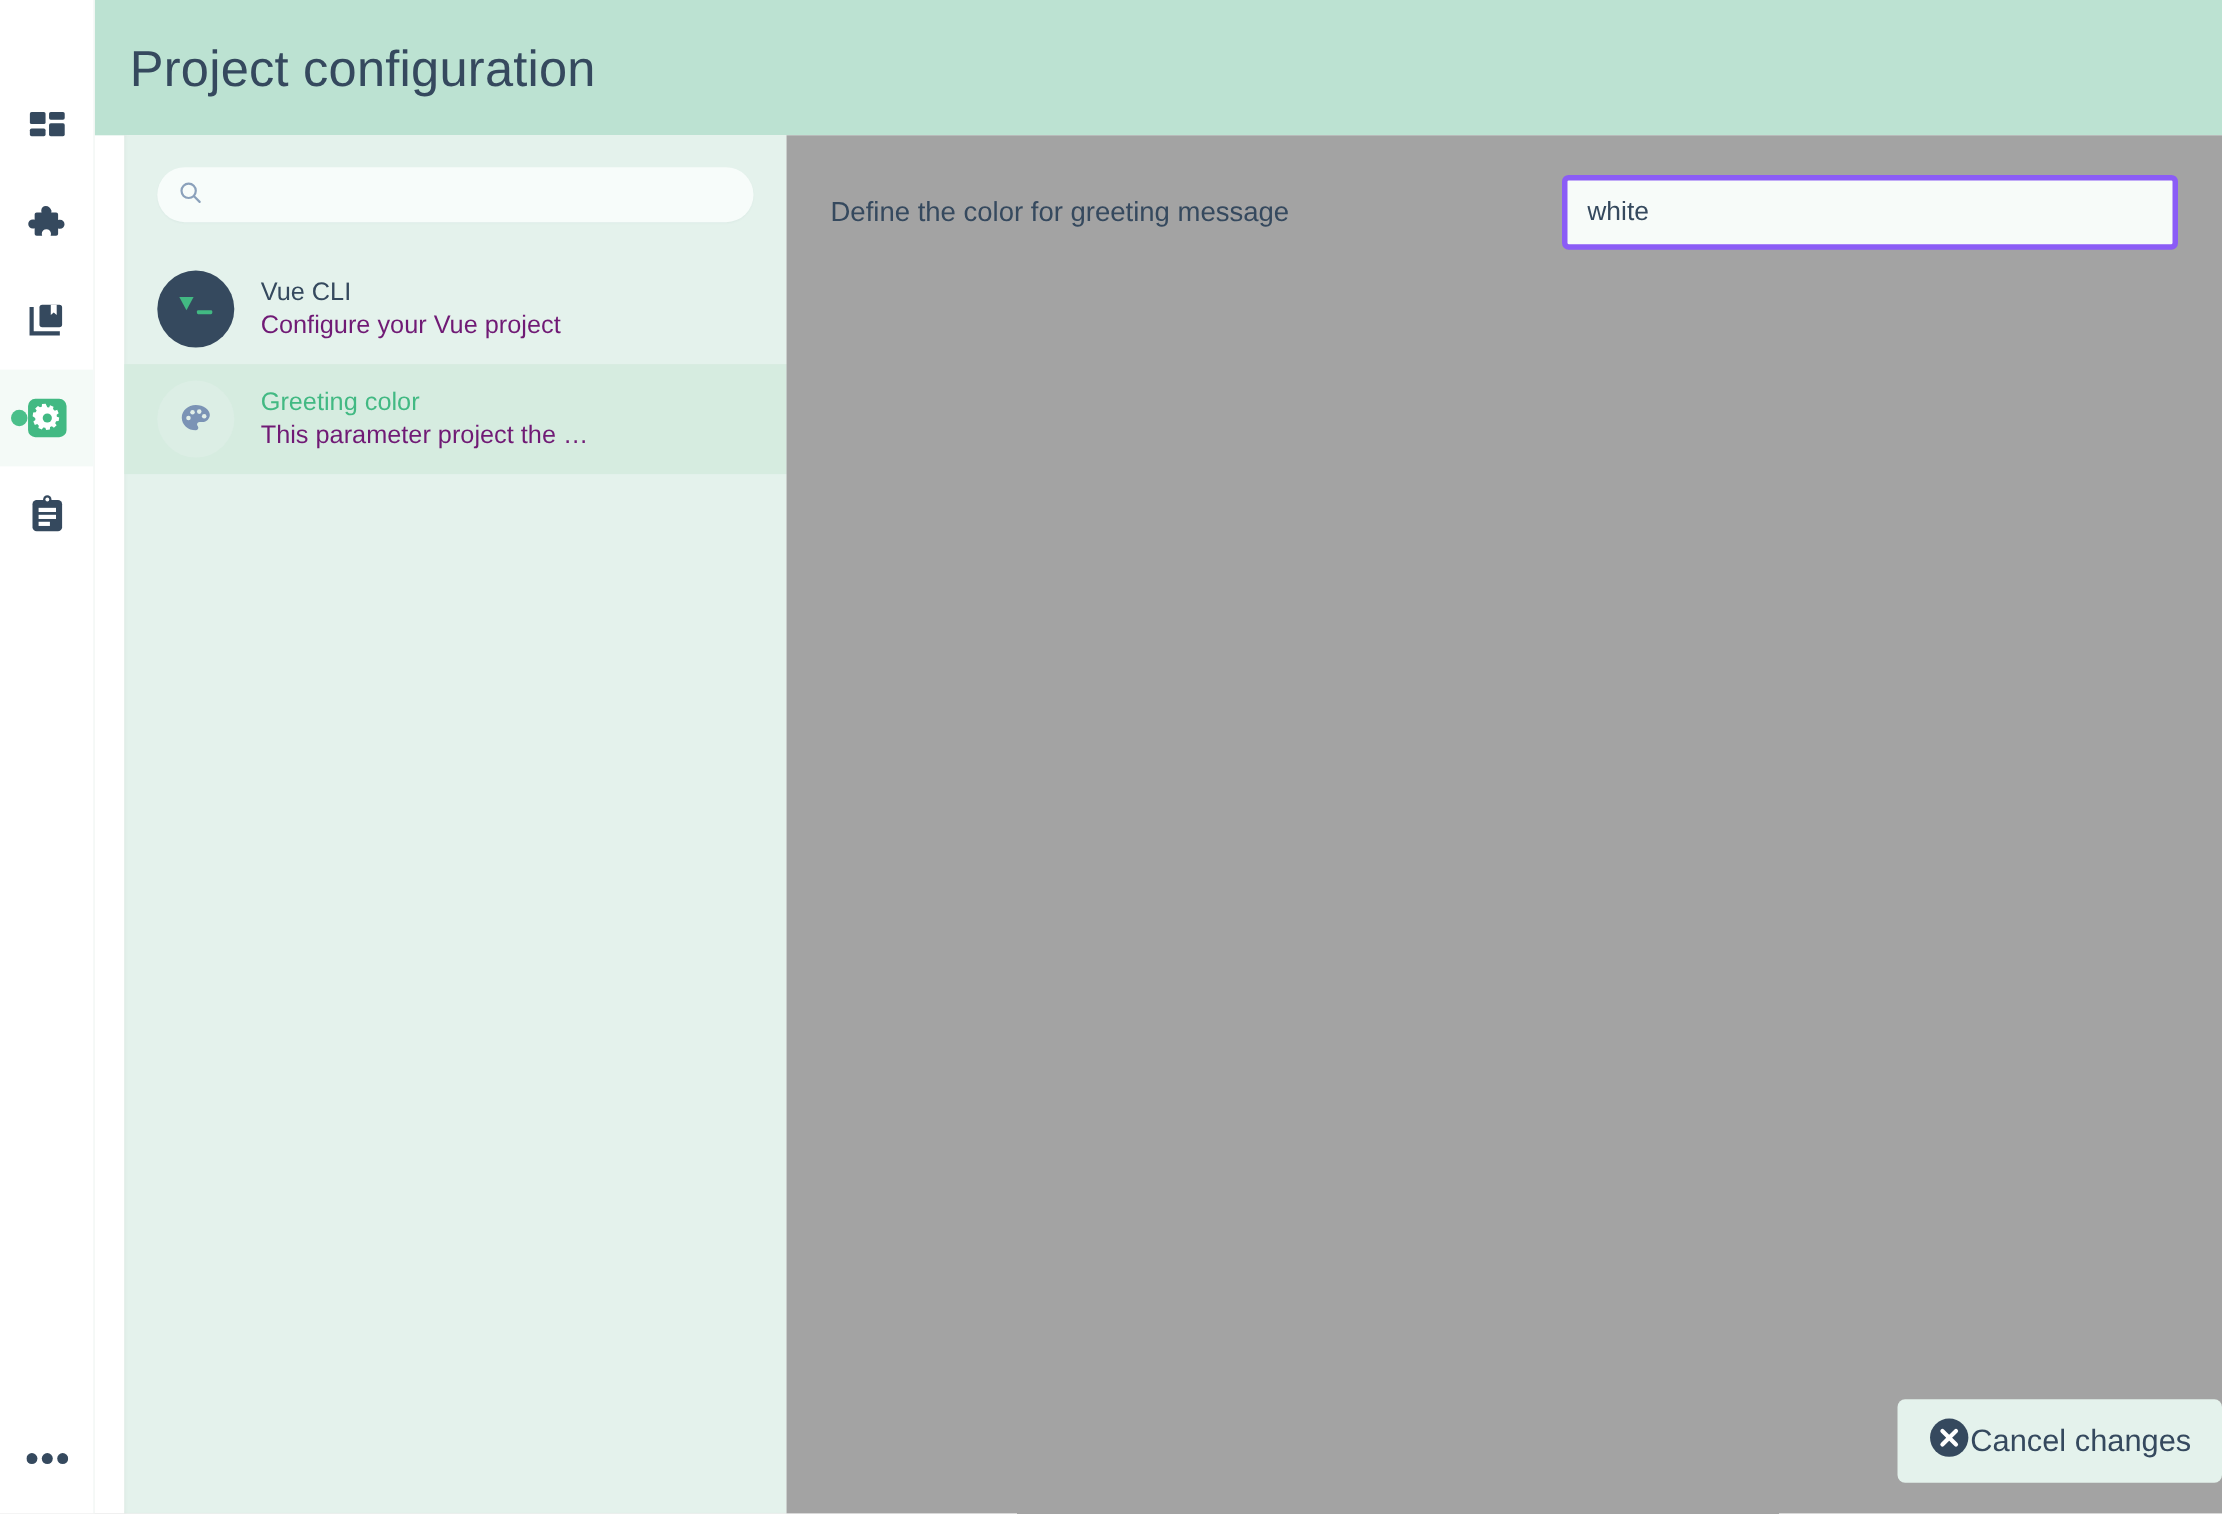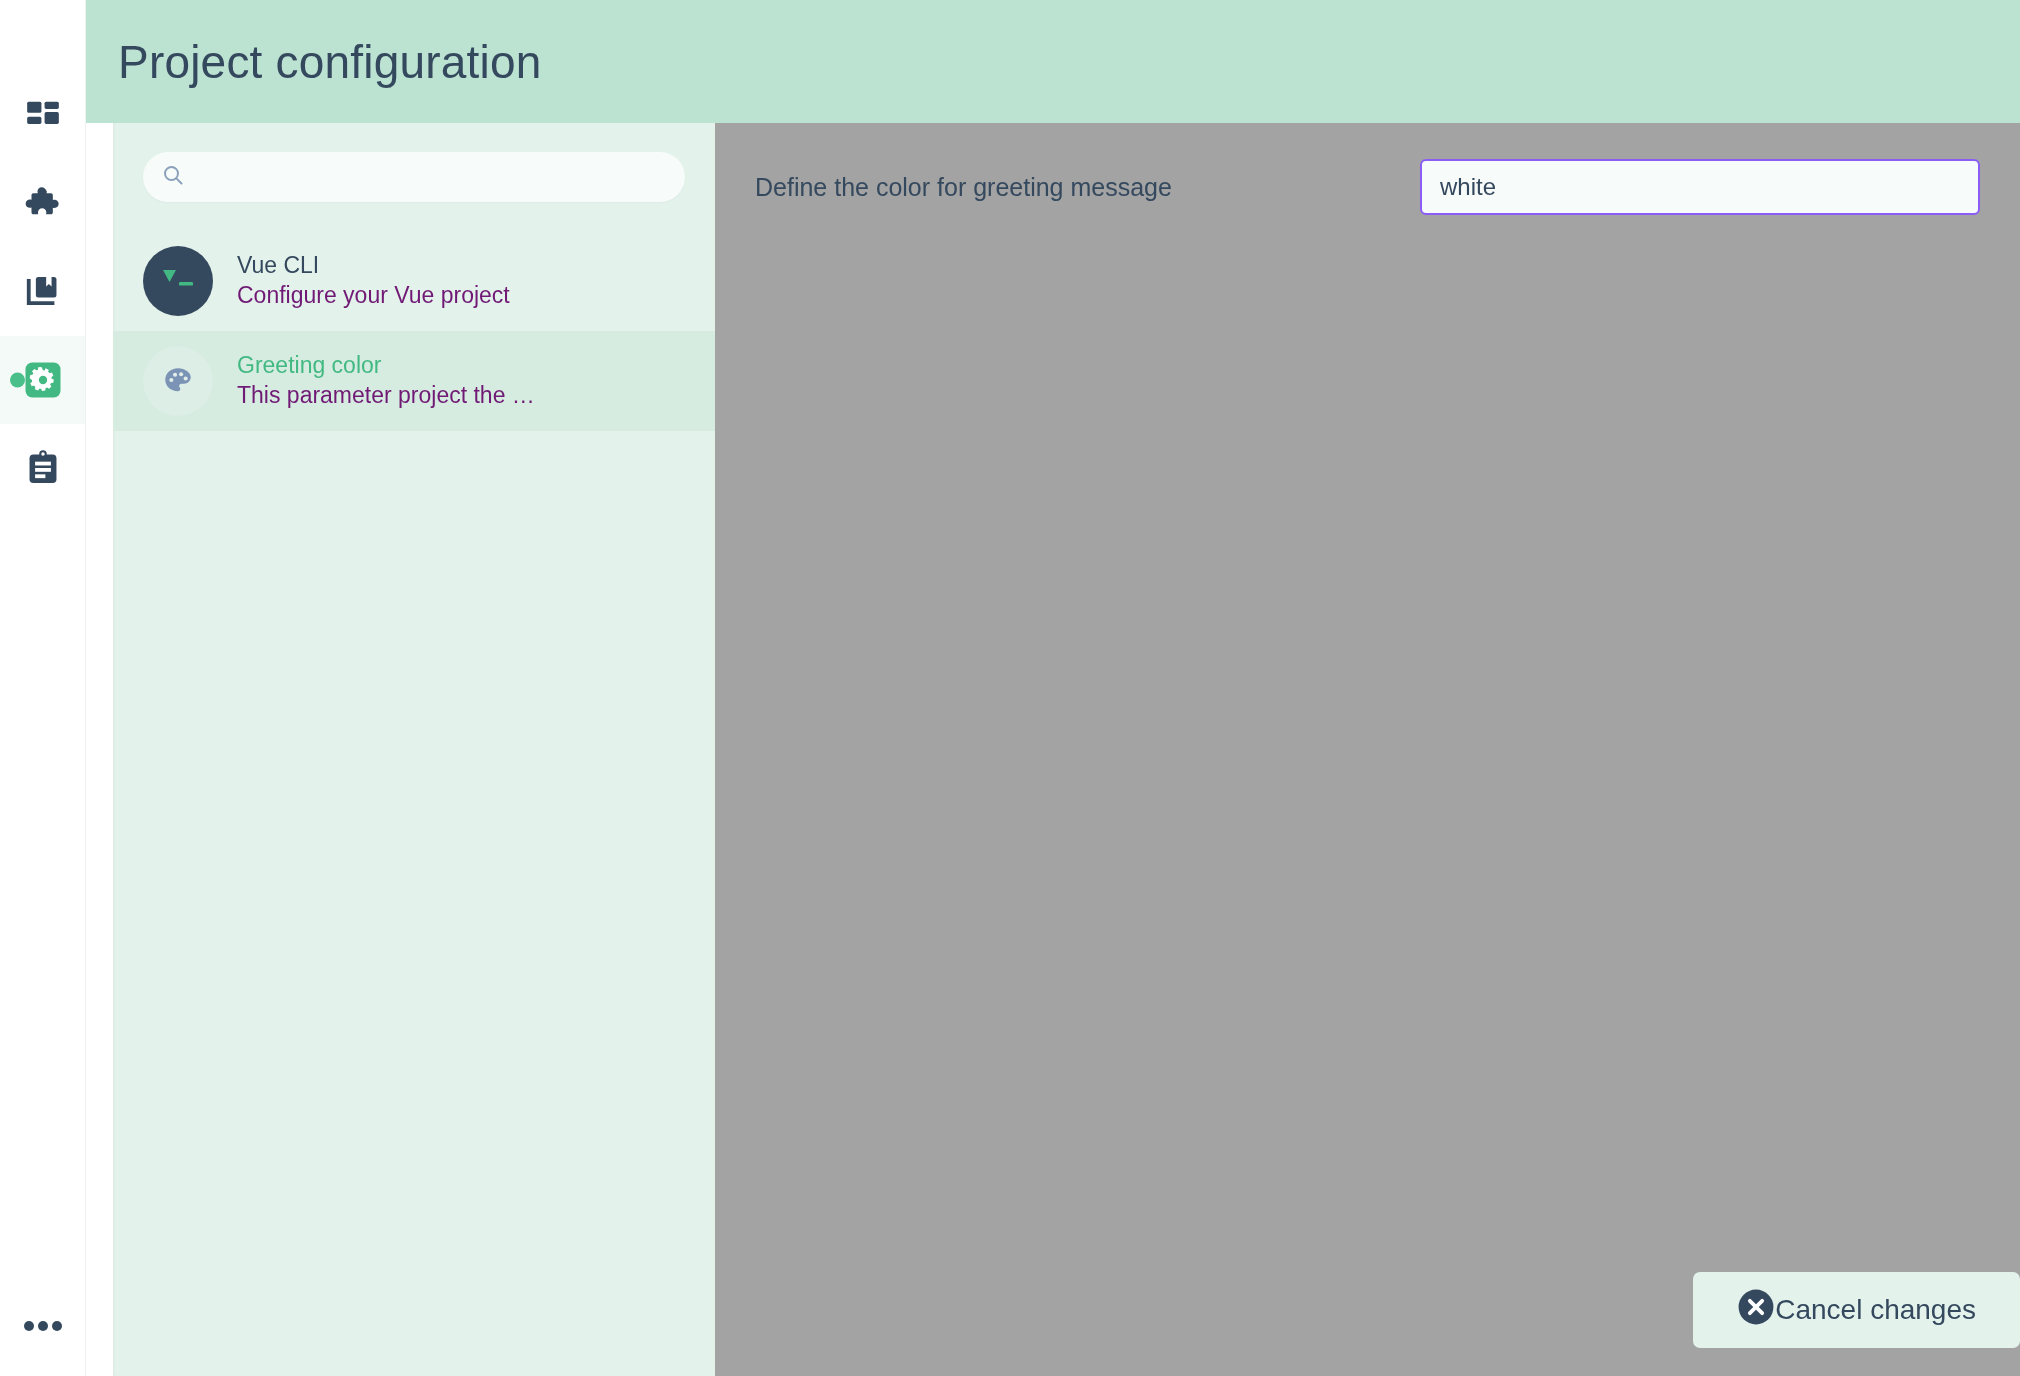--- a/index.html
+++ b/index.html
@@ -193,23 +193,23 @@
   }
   .field-label {
     font-size: 25px;
     color: #35495e;
     flex: 0 0 auto;
     width: 665px;
   }
   .field-control { flex: 1; }
   .text-input {
     width: 100%;
-    height: 56px;
+    height: 68px;
     background: #f7fbf9;
-    border: 2px solid #8b5cf6;
+    border: 5px solid #8b5cf6;
     border-radius: 6px;
     font-size: 24px;
     color: #35495e;
     padding: 0 18px;
     outline: none;
     font-family: "Liberation Sans", sans-serif;
   }
   .detail-spacer { flex: 1; }
 
   .actions {
@@ -220,21 +220,21 @@
     padding: 0 0 28px 0;
     padding-right: 0;
   }
 
   .btn {
     height: 76px;
     border: none;
     border-radius: 7px;
     display: inline-flex;
     align-items: center;
-    padding: 0 44px;
+    padding: 0 28px;
     font-size: 28px;
     cursor: pointer;
     font-family: "Liberation Sans", sans-serif;
   }
   .btn-cancel {
     background: #e4f2ec;
     color: #35495e;
   }
   .btn-save {
     background: #42b983;

